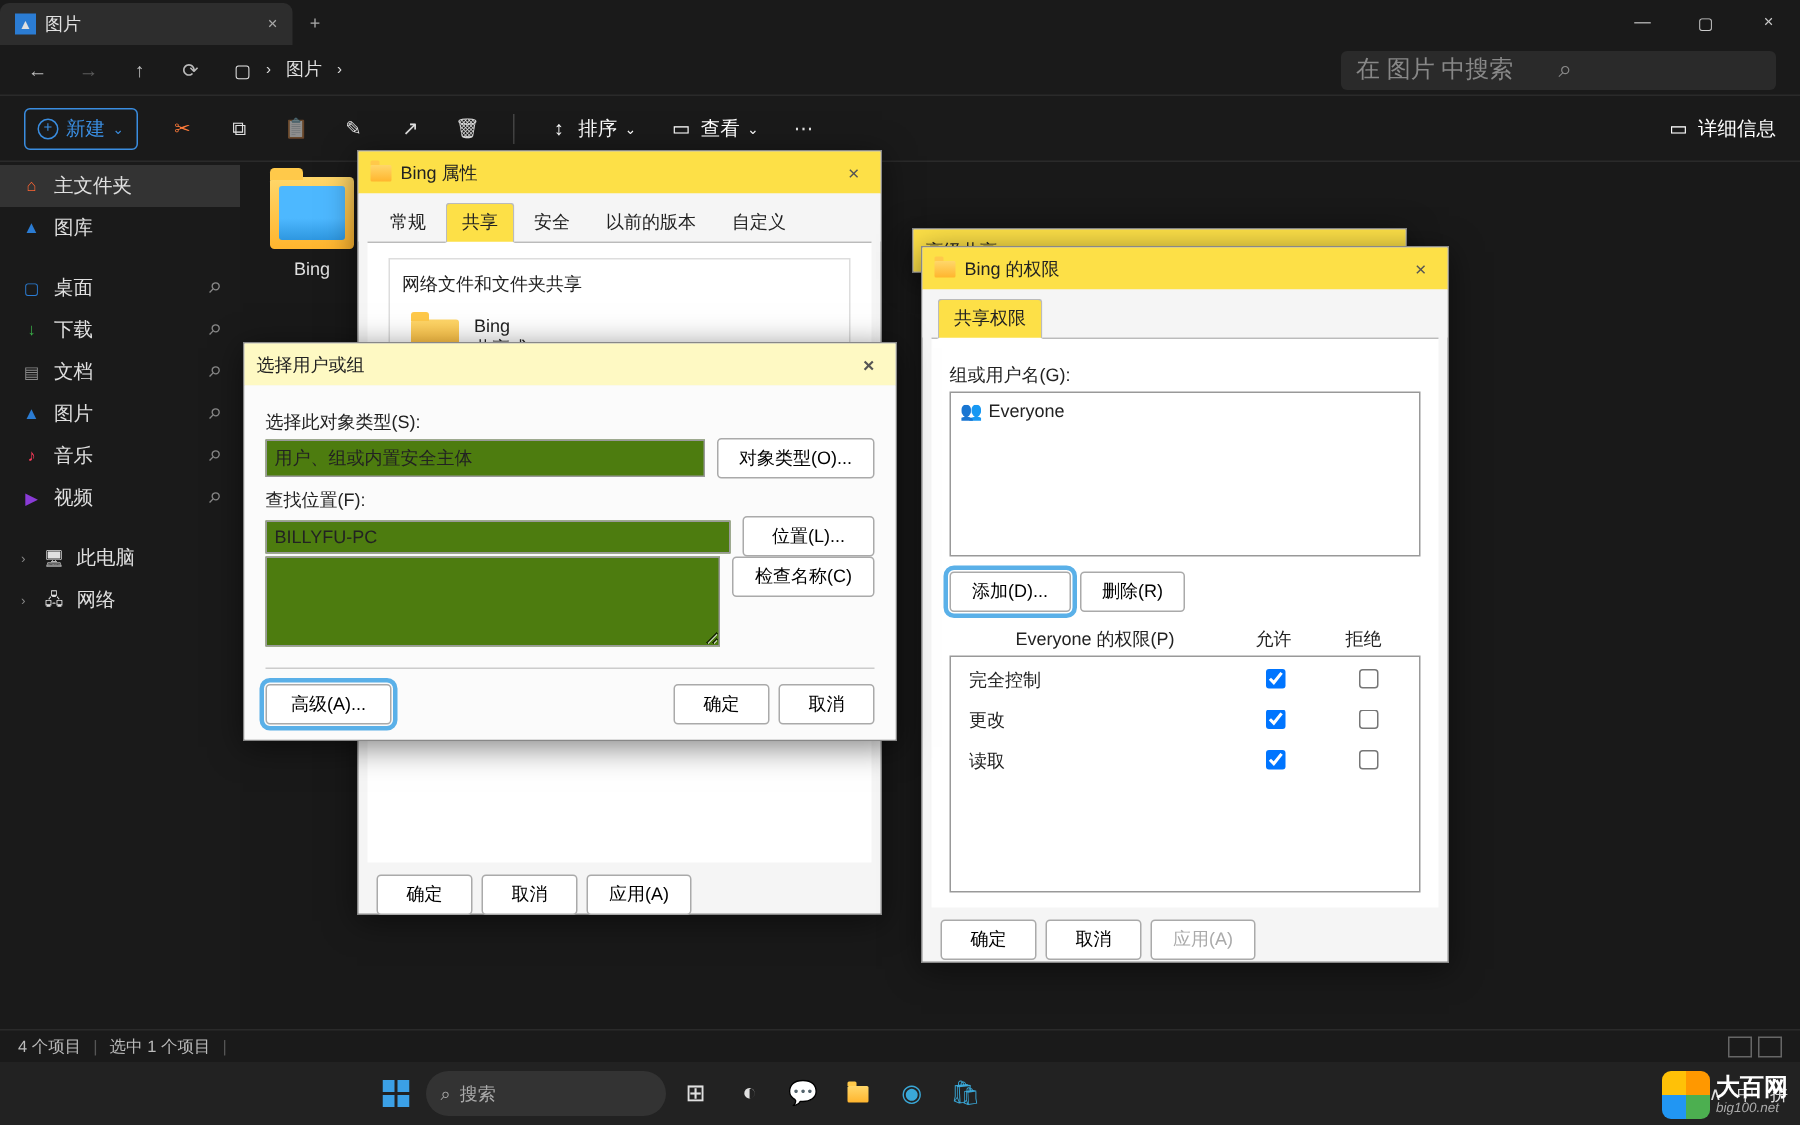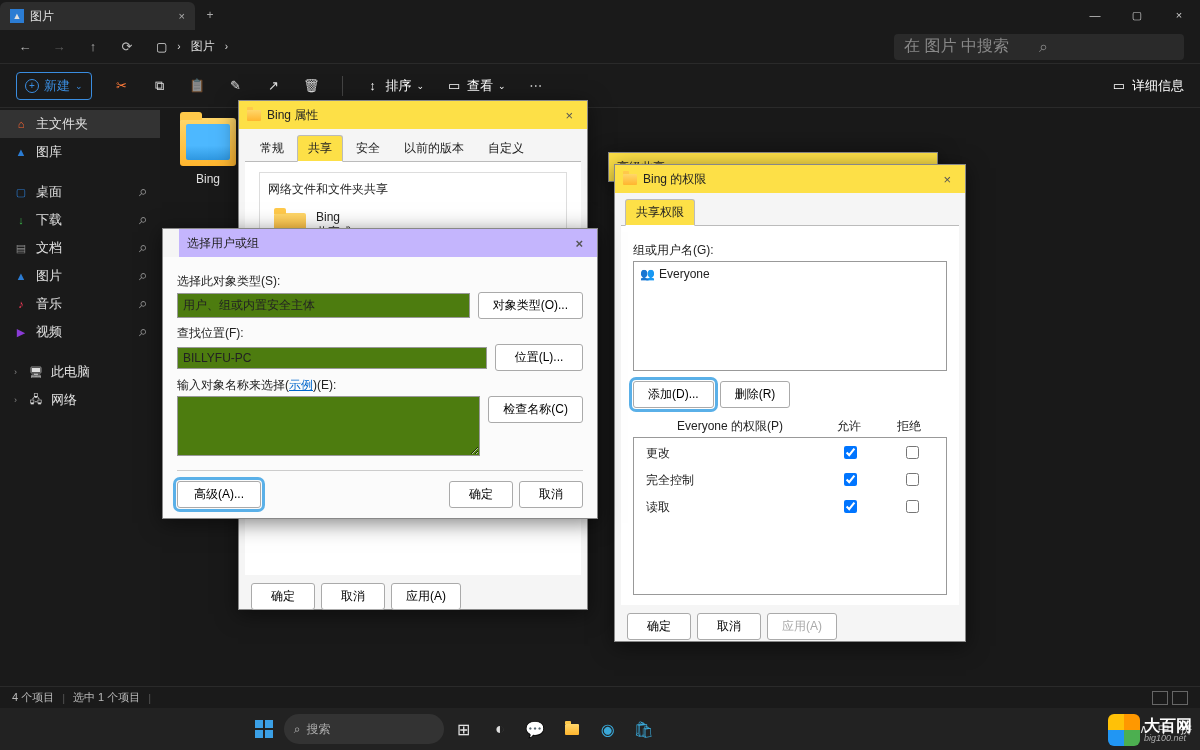--- a/index.html
+++ b/index.html
@@ -303,63 +303,60 @@
     </div>
     <div class="perm-header">
       <span>Everyone 的权限(P)</span>
       <span>允许</span>
       <span>拒绝</span>
     </div>
     <div style="border:1px solid #999; background:#fff; height:158px;">
       <table class="perm-table" style="border:none;">
         <tbody>
             <tr>
-              <td>更改</td>
+              <td>完全控制</td>
               <td><input type="checkbox" checked="" style=""></td>
               <td><input type="checkbox" style=""></td>
             </tr>
         <tr>
-              <td>完全控制</td>
+              <td>更改</td>
               <td><input type="checkbox" checked="" style=""></td>
               <td><input type="checkbox" style=""></td>
             </tr>
         <tr>
               <td>读取</td>
               <td><input type="checkbox" checked="" style=""></td>
               <td><input type="checkbox" style=""></td>
             </tr>
       </tbody>
         </table>
     </div>
   </div>
   <div class="dlg-btn-row">
     <button class="btn">确定</button>
     <button class="btn">取消</button>
     <button class="btn disabled">应用(A)</button>
   </div>
 </div>
 
 <div class="dialog" style="left:162px; top:228px; width:436px;">
-  <div class="dlg-title" style="background:#c4b5fd;margin-left:16px;">
+  <div class="dlg-title" style="background:#fef9c3;">
     <span>选择用户或组</span>
     <span class="dlg-close" style="font-weight:bold">×</span>
   </div>
   <div class="dlg-body" style="background:#fbfbfb;">
     <div class="label-row">选择此对象类型(S):</div>
     <div class="inline-row">
       <div class="field">用户、组或内置安全主体</div>
       <button class="btn" style="min-width:88px">对象类型(O)...</button>
     </div>
     <div class="label-row">查找位置(F):</div>
     <div class="inline-row">
       <div class="field">BILLYFU-PC</div>
       <button class="btn" style="min-width:88px">位置(L)...</button>
-    </div>
-    <div class="label-row">
-      <span>输入对象名称来选择(</span><span class="link">示例</span><span>)(E):</span>
     </div>
     <div class="inline-row" style="align-items:flex-start">
       <textarea class="field textarea" style=""></textarea>
       <button class="btn" style="min-width:88px">检查名称(C)</button>
     </div>
     <div style="height:1px;background:#ccc;margin:14px 0 10px"></div>
     <div style="display:flex;">
       <button class="btn highlight-blue" style="min-width:84px">高级(A)...</button>
       <div style="flex:1"></div>
       <button class="btn">确定</button>

